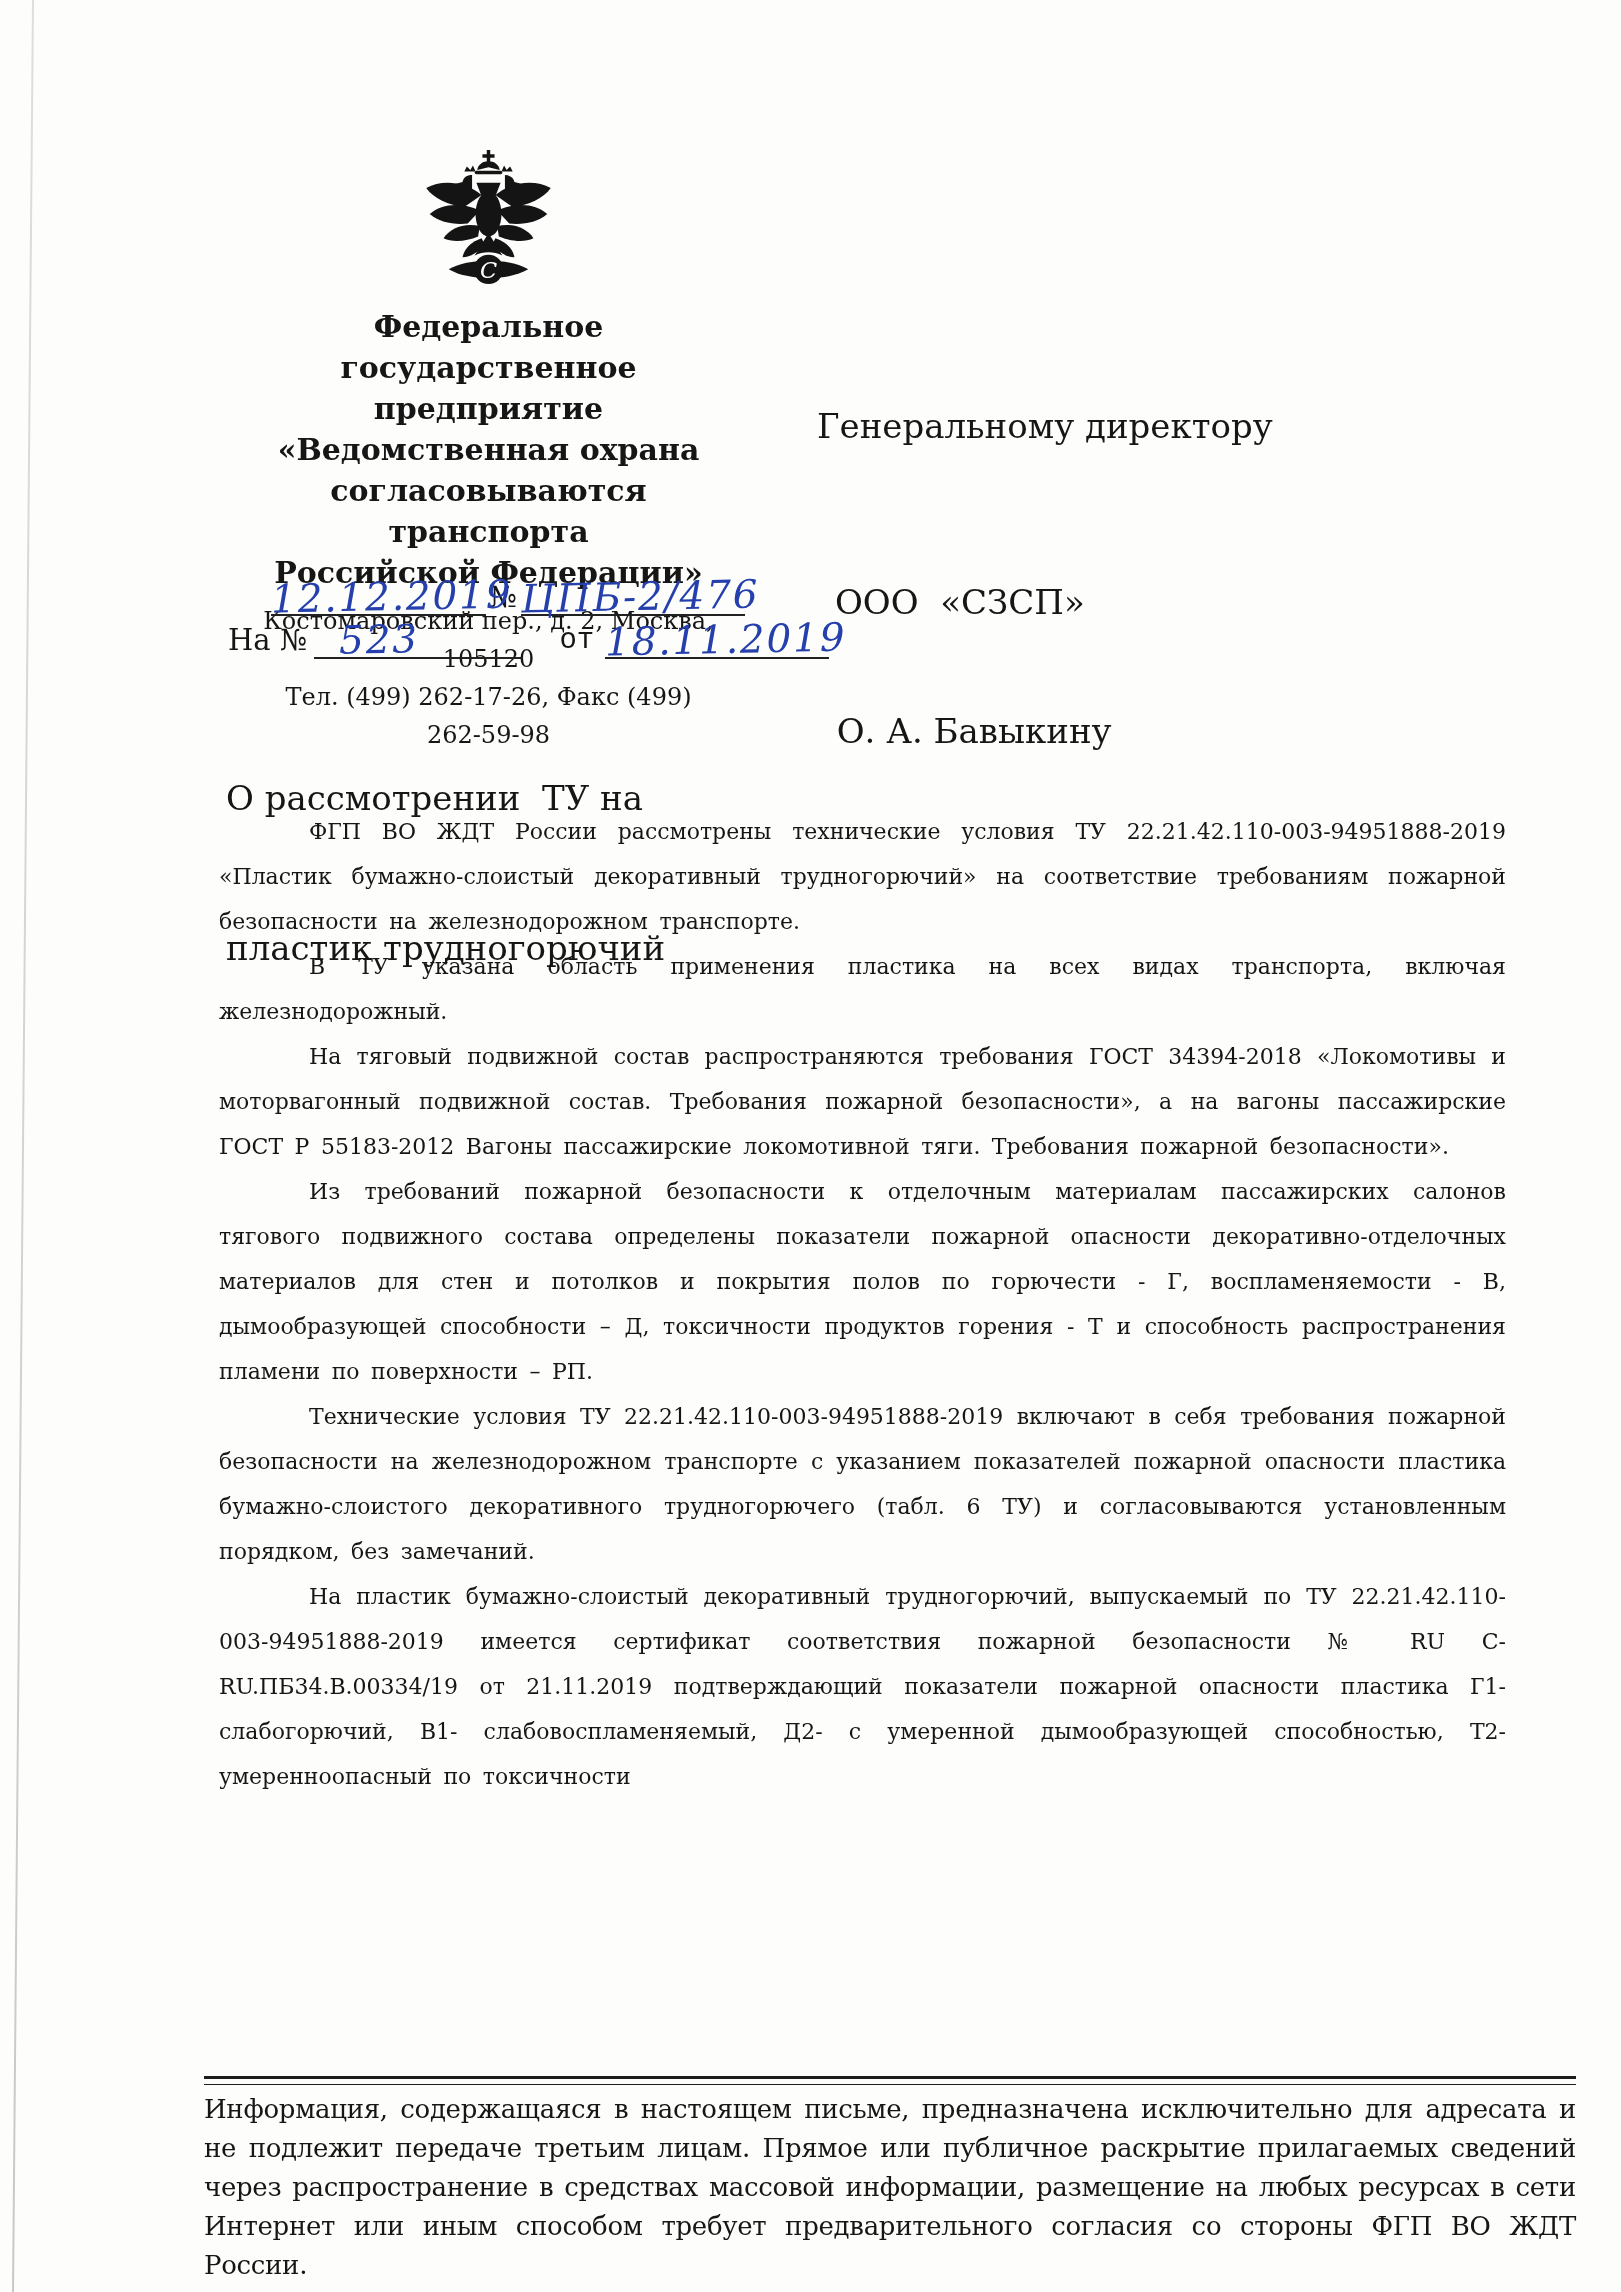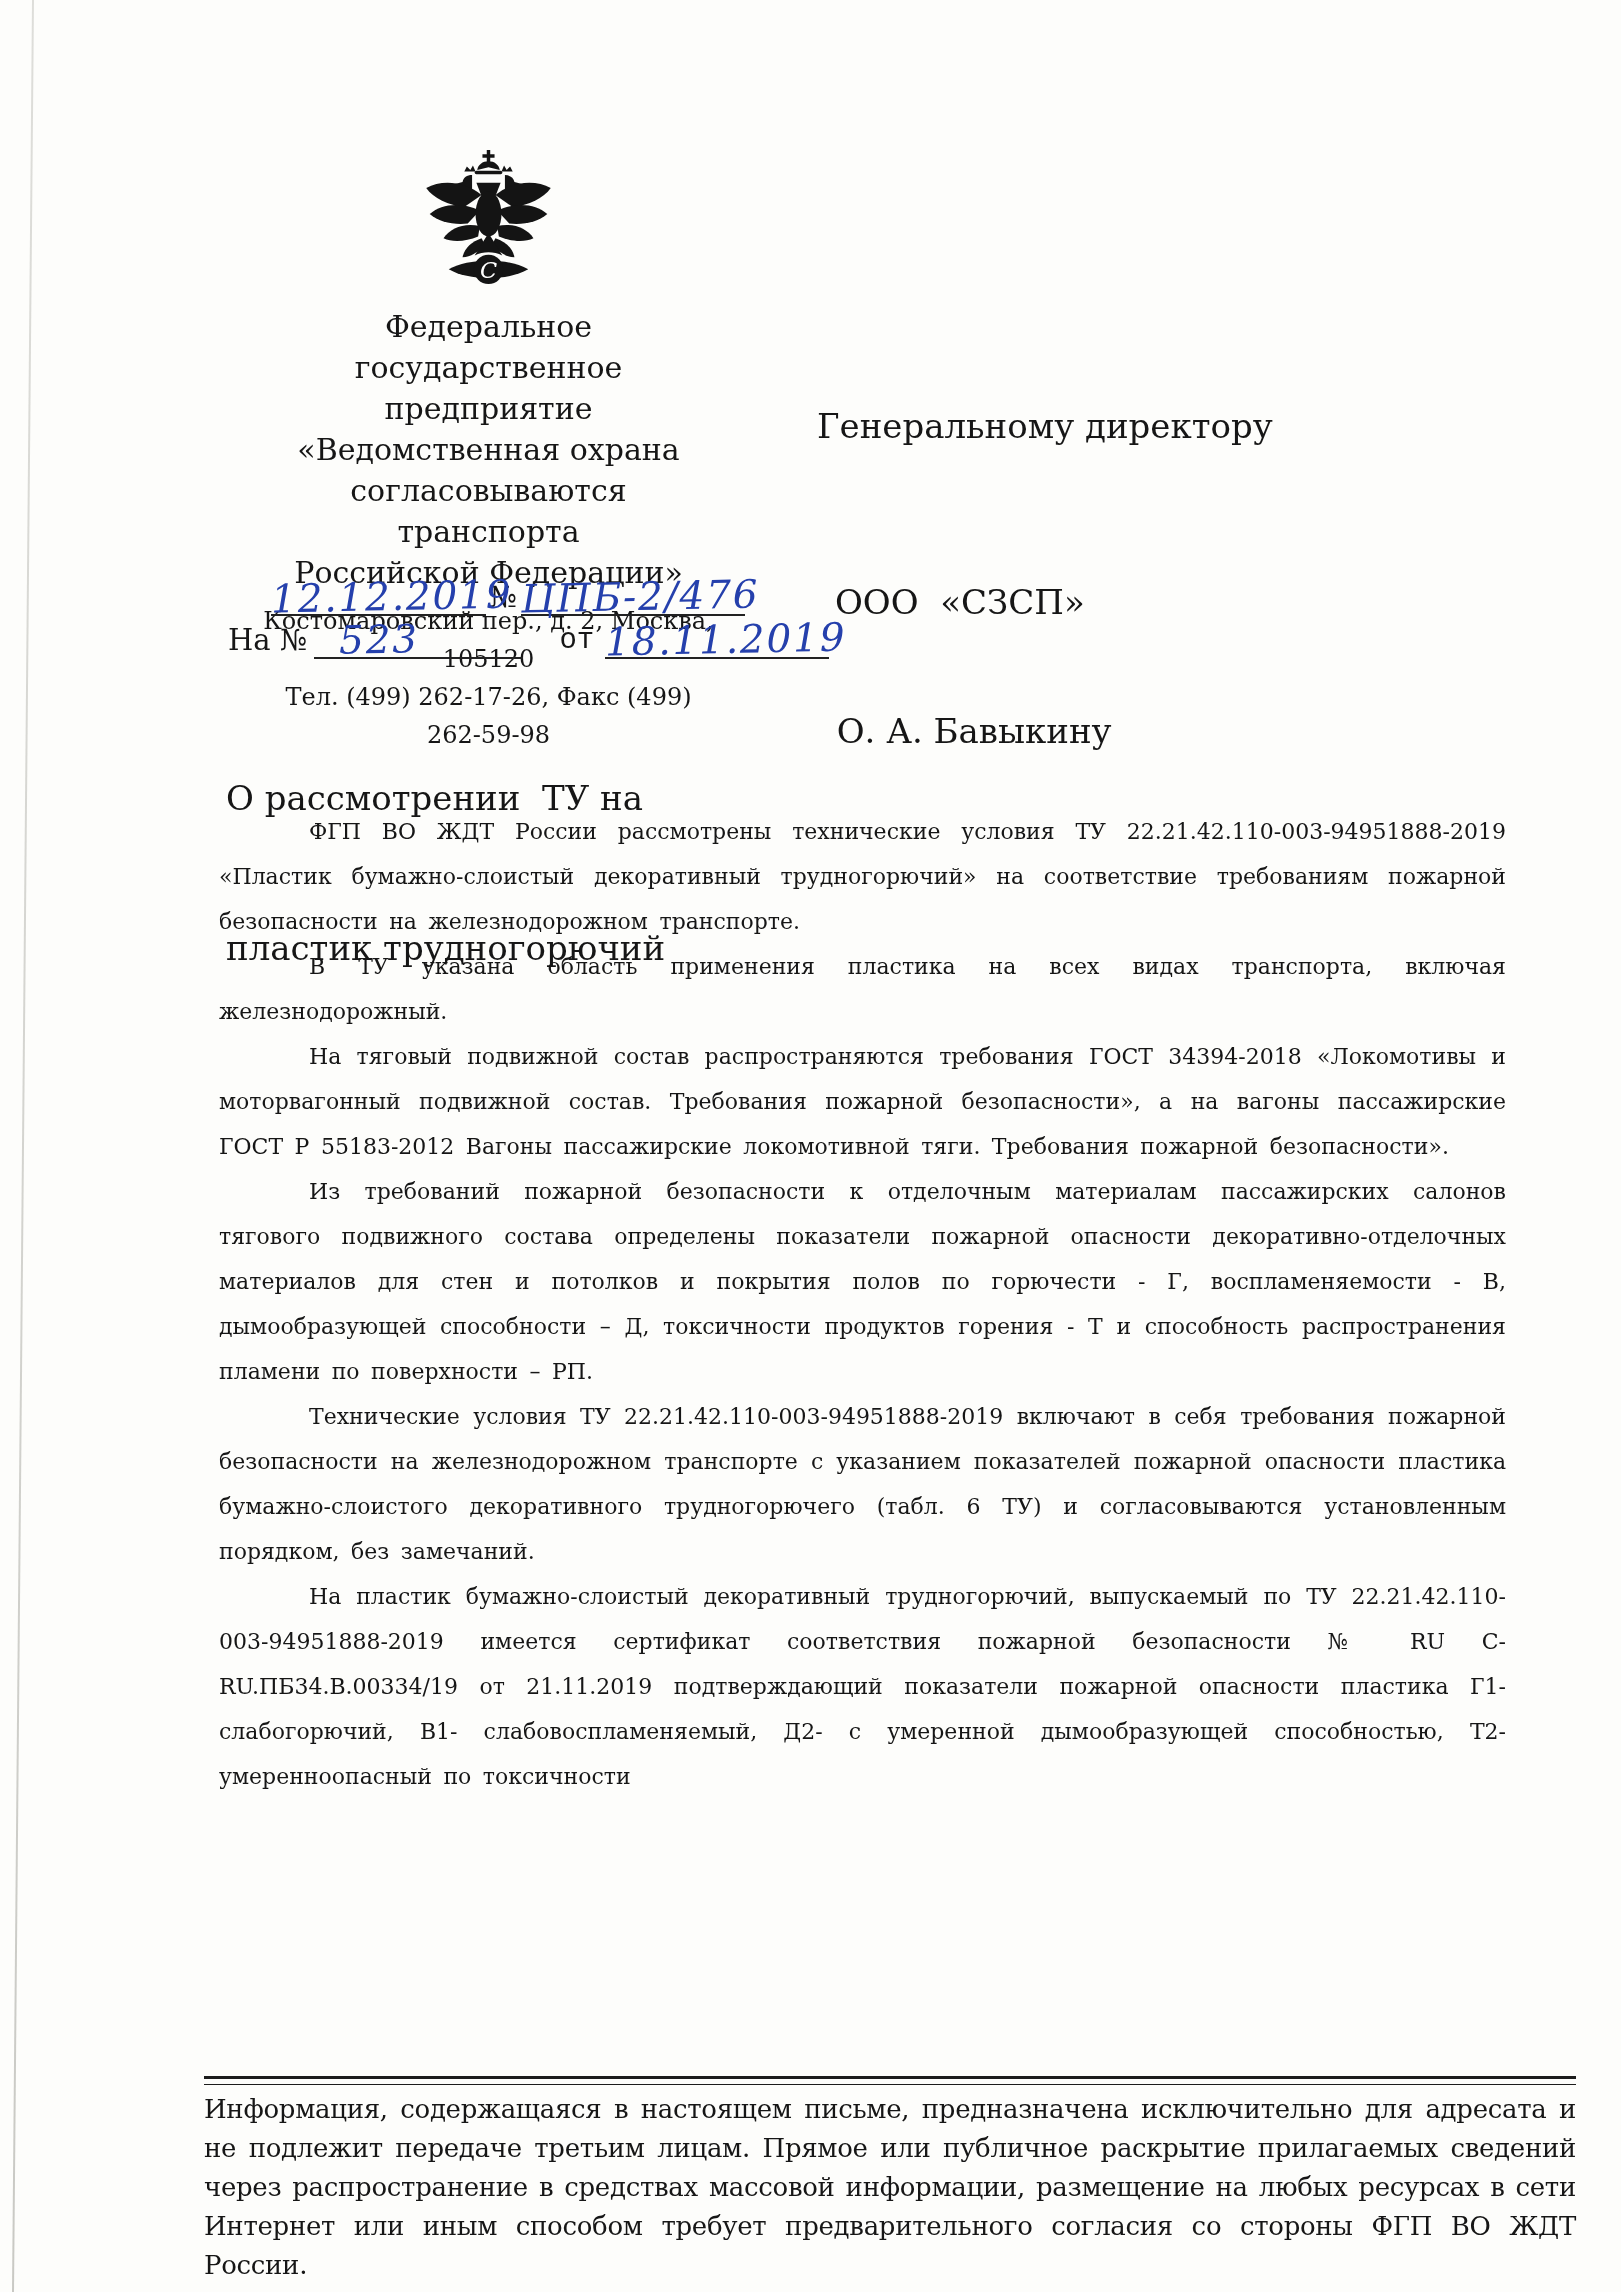--- a/index.html
+++ b/index.html
@@ -8,21 +8,21 @@
     position:relative;width:1622px;height:2293px;background:#fdfdfb;
     color:#161616;overflow:hidden;margin:0 auto;
   }
   .scan-edge{
     position:absolute;left:21.5px;top:0;width:1.8px;height:2293px;
     background:linear-gradient(#dededa,#c9c9c4);transform:rotate(0.5deg);
   }
   
   .letterhead{position:absolute;left:260px;top:150px;width:457px;text-align:center;}
   .emblem{width:139px;height:147px;margin:0 auto;display:block;}
-  .org-name{margin-top:9px;font-weight:normal;font-size:30px;line-height:41px;}
+  .org-name{margin-top:9px;font-weight:bold;font-size:30px;line-height:41px;}
   .org-address{margin-top:9px;font-size:24px;line-height:38px;}
   
   .recipient{position:absolute;left:817px;top:319px;font-size:34px;line-height:43px;white-space:pre-wrap;}
   .recipient .company{margin-top:47px;margin-left:18px;}
   .recipient .person{margin-left:19.7px;}
   
   .ref{position:absolute;left:228px;top:573px;font-size:29px;}
   .ref-row{display:flex;align-items:flex-end;}
   .ref-row.first{margin-left:43px;}
   .ref-row.second{margin-top:0;}

